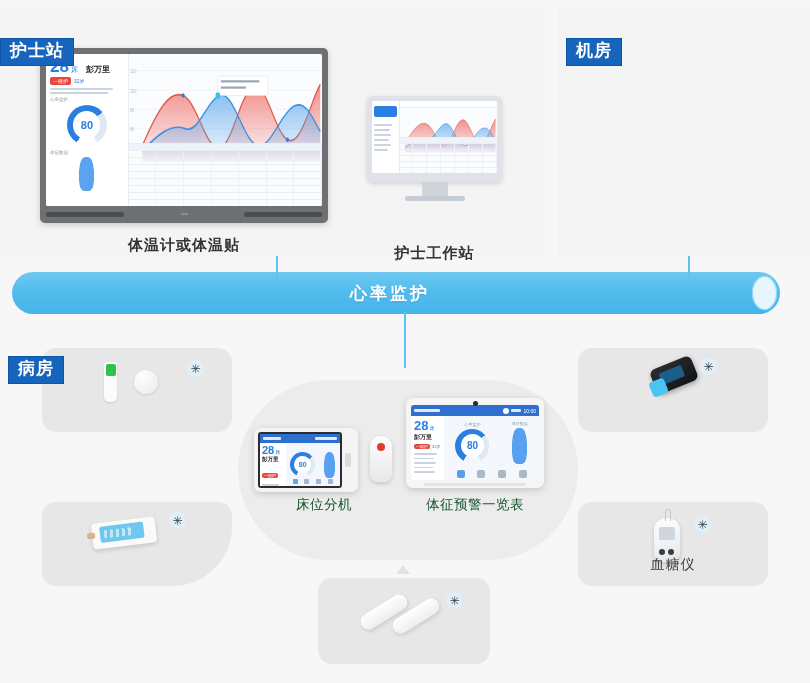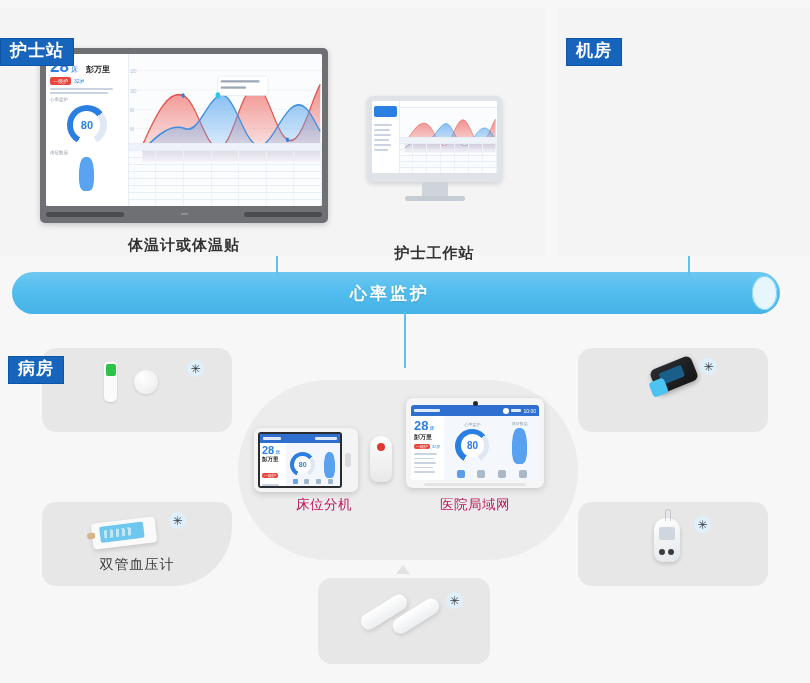--- a/index.html
+++ b/index.html
@@ -33,21 +33,21 @@
   #panel-nurse{left:0px;top:8px;width:545px;height:248px;}
   #panel-server{left:558px;top:8px;width:252px;height:248px;}
 
   .caption{
     position:absolute;text-align:center;
     color:#333;font-size:15px;font-weight:bold;
     letter-spacing:1px;white-space:nowrap;
   }
   .caption-sm{
     position:absolute;text-align:center;
-    color:#be185d;font-size:13.5px;
+    color:#14532d;font-size:13.5px;
     letter-spacing:.5px;white-space:nowrap;
   }
 
   
   .wall{
     position:absolute;left:40px;top:40px;width:288px;height:175px;
     background:#6e7074;border-radius:5px;
     box-shadow:0 2px 6px rgba(0,0,0,.18);
     padding:6px;box-sizing:border-box;
   }
@@ -544,21 +544,20 @@
   </div>
 
   <div class="dev-card rr" id="card-bp">
     <div class="bpcuff" style="left:50px;top:18px;">
       <span class="tube"></span>
       <span class="scr"></span>
     </div>
     <div class="bt-badge" style="right:46px;top:10px;">
       <span>✳</span>
     </div>
-    <div class="dev-cap">双管血压计</div>
   </div>
 
   <div class="dev-card" id="card-spo2">
     <div class="oximeter" style="left:74px;top:14px;">
       <span class="lcd"></span>
       <span class="tip"></span>
     </div>
     <div class="bt-badge" style="left:122px;top:10px;">
       <span>✳</span>
     </div>
@@ -567,20 +566,21 @@
   <div class="dev-card" id="card-glu">
     <div class="glucose" style="left:76px;top:16px;">
       <span class="strip"></span>
       <span class="lcd"></span>
       <span class="b1"></span>
       <span class="b2"></span>
     </div>
     <div class="bt-badge" style="left:116px;top:14px;">
       <span>✳</span>
     </div>
+    <div class="dev-cap">血糖仪</div>
   </div>
 
   <div class="dev-card" id="card-pad">
     <div class="padmat" style="left:40px;top:26px;transform:rotate(-32deg);"></div>
     <div class="padmat" style="left:72px;top:30px;transform:rotate(-32deg);"></div>
     <div class="bt-badge" style="left:128px;top:14px;">
       <span>✳</span>
     </div>
   </div>
 
@@ -672,15 +672,15 @@
             <i style="width:8px;height:8px;background:#aab9c8;border-radius:2px;"></i>
             <i style="width:8px;height:8px;background:#aab9c8;border-radius:2px;"></i>
             <i style="width:8px;height:8px;background:#aab9c8;border-radius:2px;"></i>
           </div>
         </div>
       </div>
     </div>
     <span class="foot"></span>
   </div>
 
-  <div class="caption-sm" style="left:406px;top:496px;width:138px;">医院局域网</div>
+  <div class="caption-sm" style="left:406px;top:496px;width:138px;">体征预警一览表</div>
 
 </div>
 
 </body></html>

